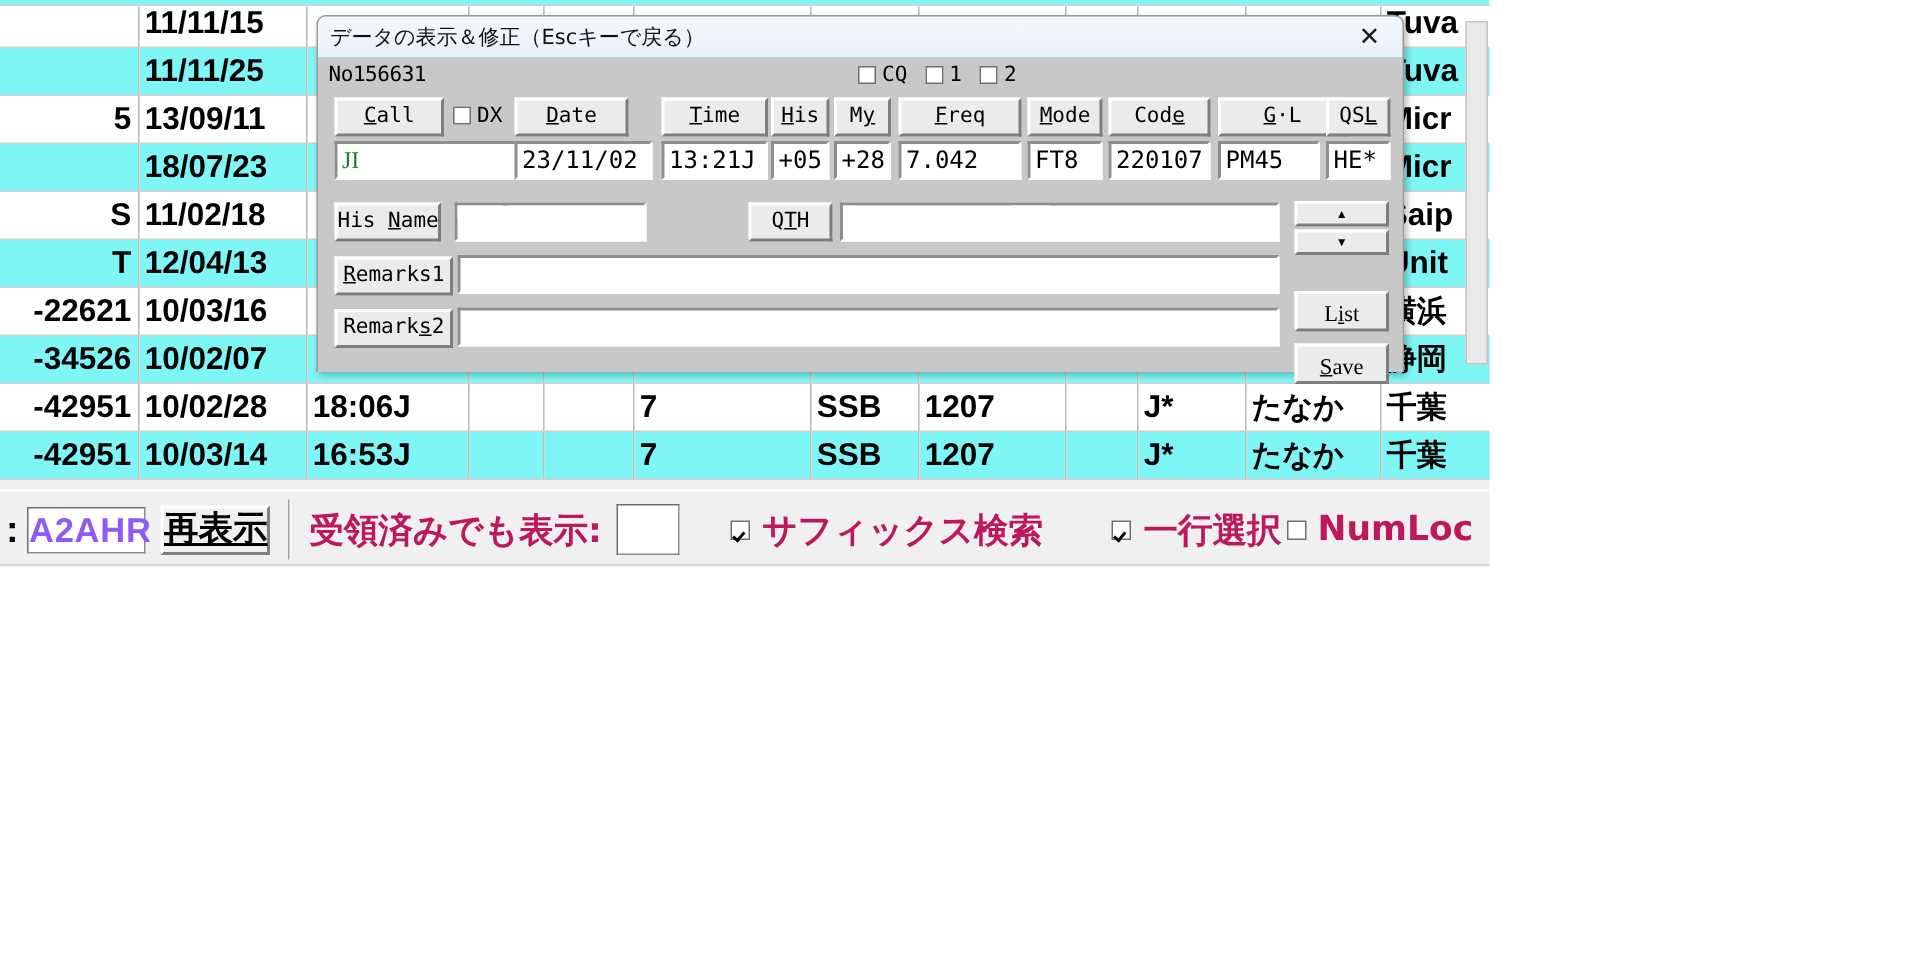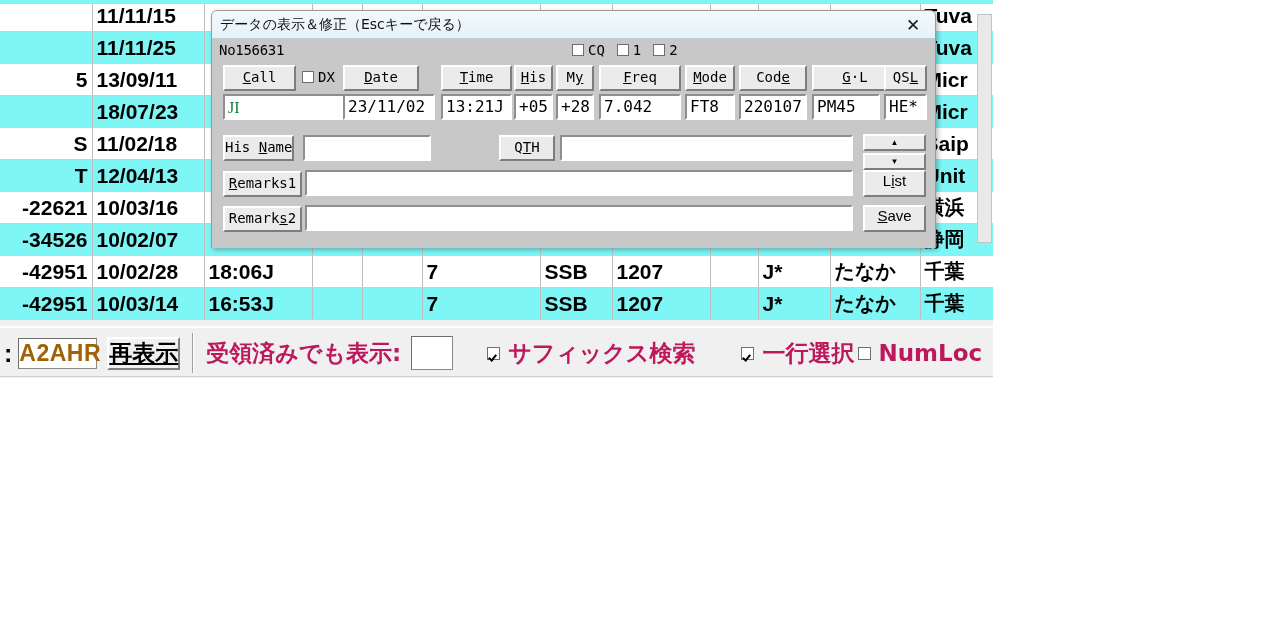--- a/index.html
+++ b/index.html
@@ -88,21 +88,21 @@
   }
   .bb-colon {
     font-size: 25px; font-weight: bold; color: #000;
     margin-left: 4px; margin-right: 6px;
   }
   .bb-field {
     width: 79px; height: 31px;
     background: #ffffff;
     border: 1px solid #8a8a8a;
     border-top-color:#6e6e6e; border-left-color:#6e6e6e;
-    font-size: 23px; font-weight: bold; color: #a16207;
+    font-size: 23px; font-weight: bold; color: #8b5cf6;
     line-height: 29px; text-align: center;
     letter-spacing: 0.5px;
   }
   .bb-btn {
     height: 33px;
     margin-left: 10px;
     padding: 0 0;
     background: #f0f0f0;
     border: 2px solid;
     border-color: #ffffff #808080 #808080 #ffffff;
@@ -267,24 +267,25 @@
     border-color: #ffffff #7d7d7d #7d7d7d #ffffff;
     height: 17px;
     display: flex; align-items: center; justify-content: center;
     font-size: 8px; color: #000;
     cursor: default;
   }
   .dlg-bigbtn {
     background: #ebebeb;
     border: 2px solid;
     border-color: #ffffff #7d7d7d #7d7d7d #ffffff;
-    font-family: Liberation Sans, sans-serif;
+    font-family: Liberation Serif, serif;
     font-size: 15px; color: #000;
-    display: flex; align-items: flex-start; justify-content: center;
+    display: flex; align-items: flex-end; justify-content: center;
     cursor: default;
+    margin-top: 24px;
   }
   .dlg-bigbtn u { text-decoration: underline; }
 
   
   #vscroll-thumb {
     position: absolute;
     left: 977px; top: 14px;
     width: 15px; height: 229px;
     background: #e9e9e9;
     border: 1px solid #c4c4c4;

